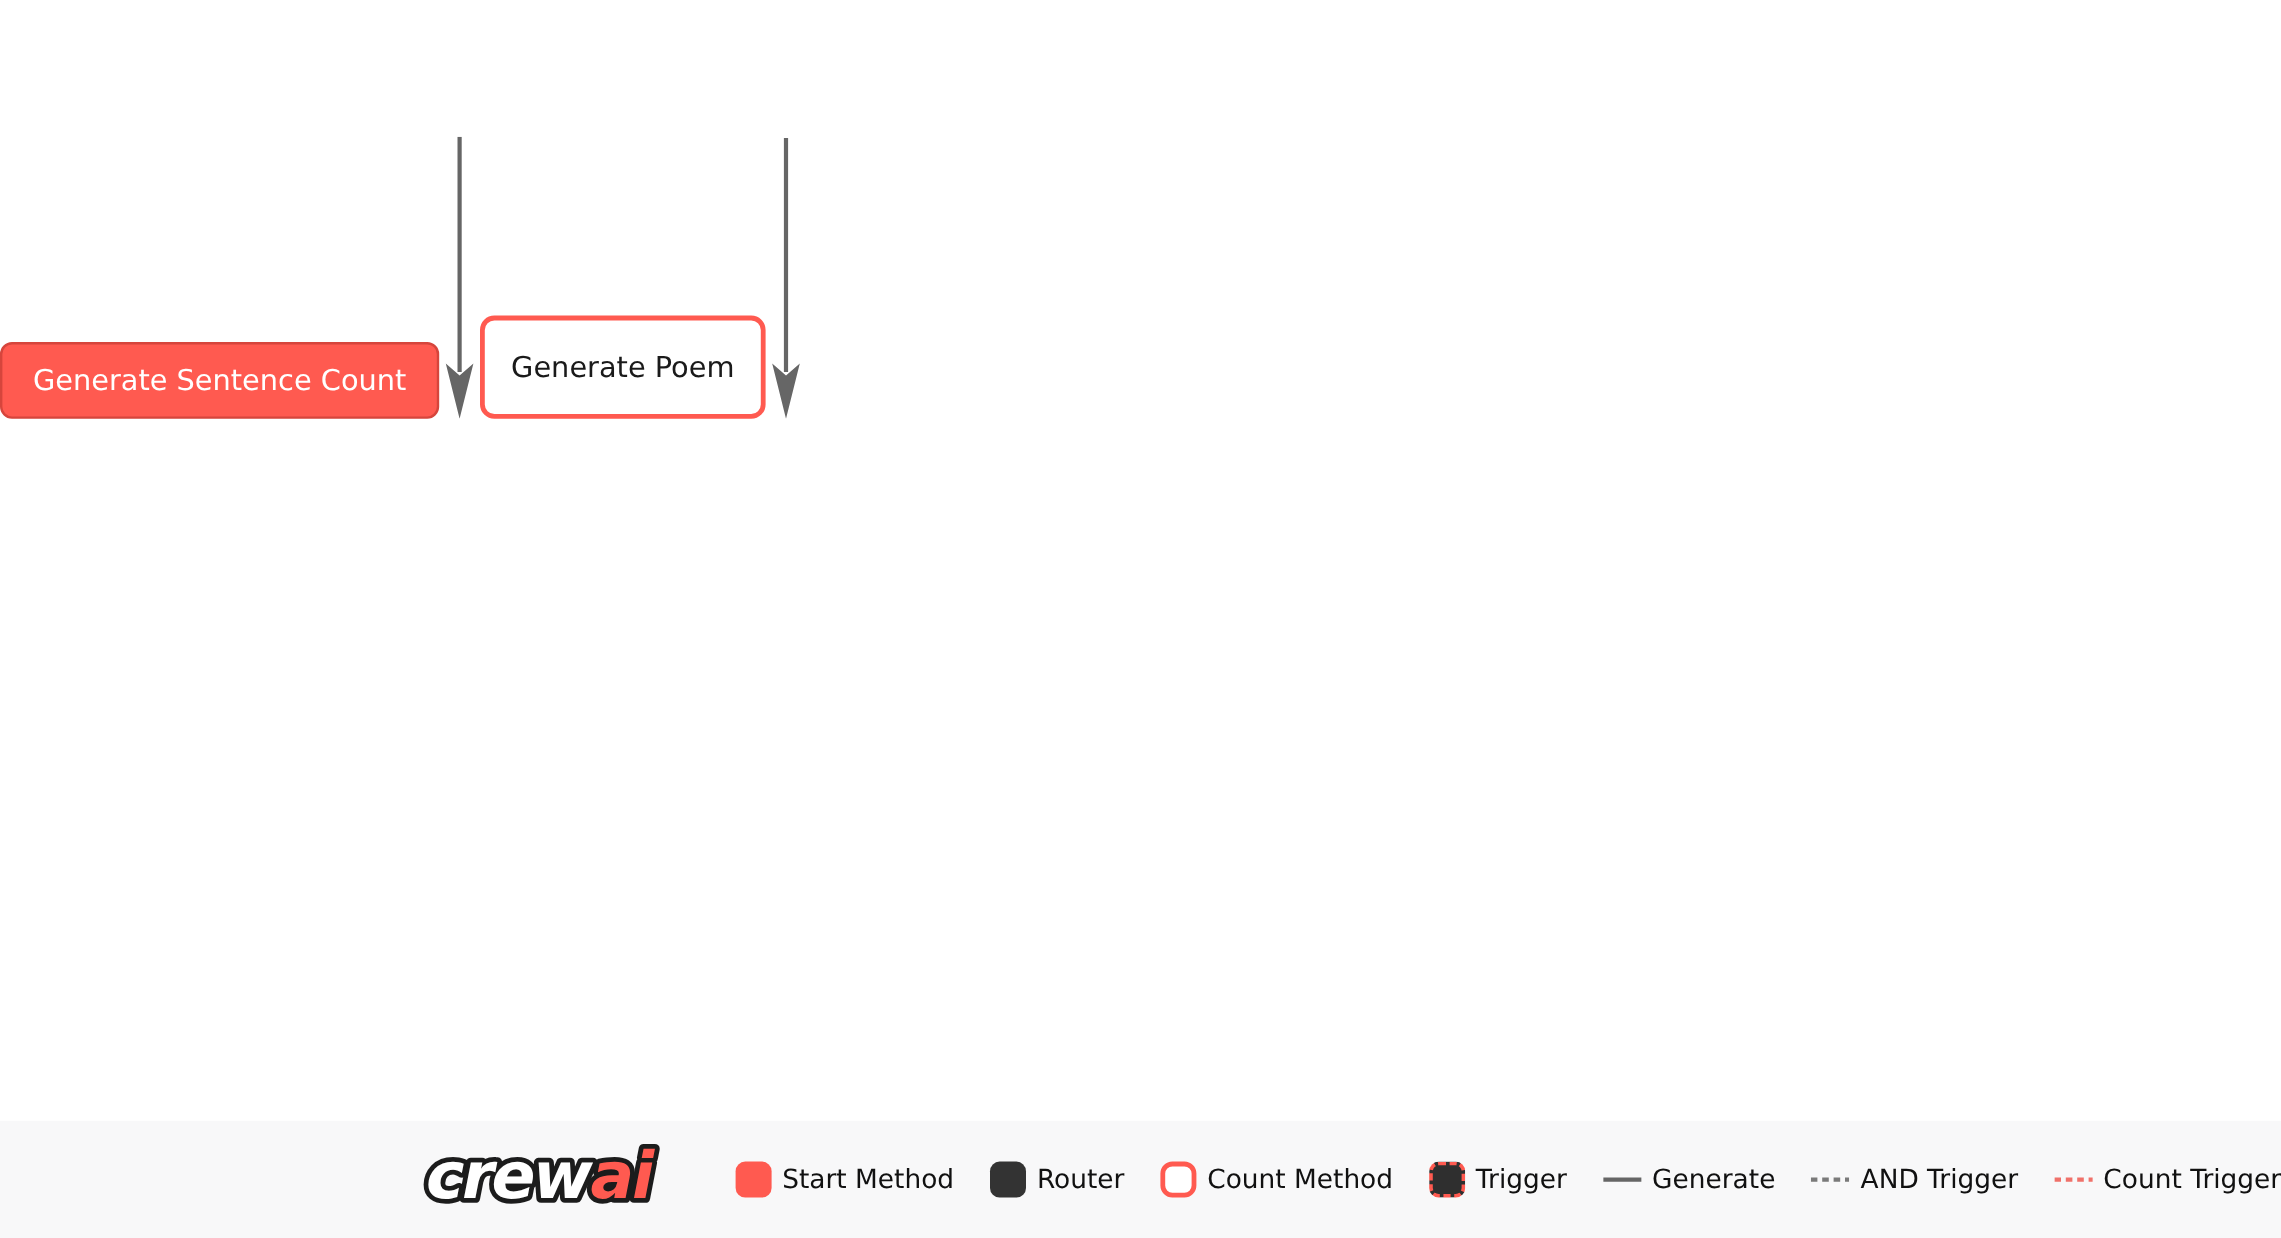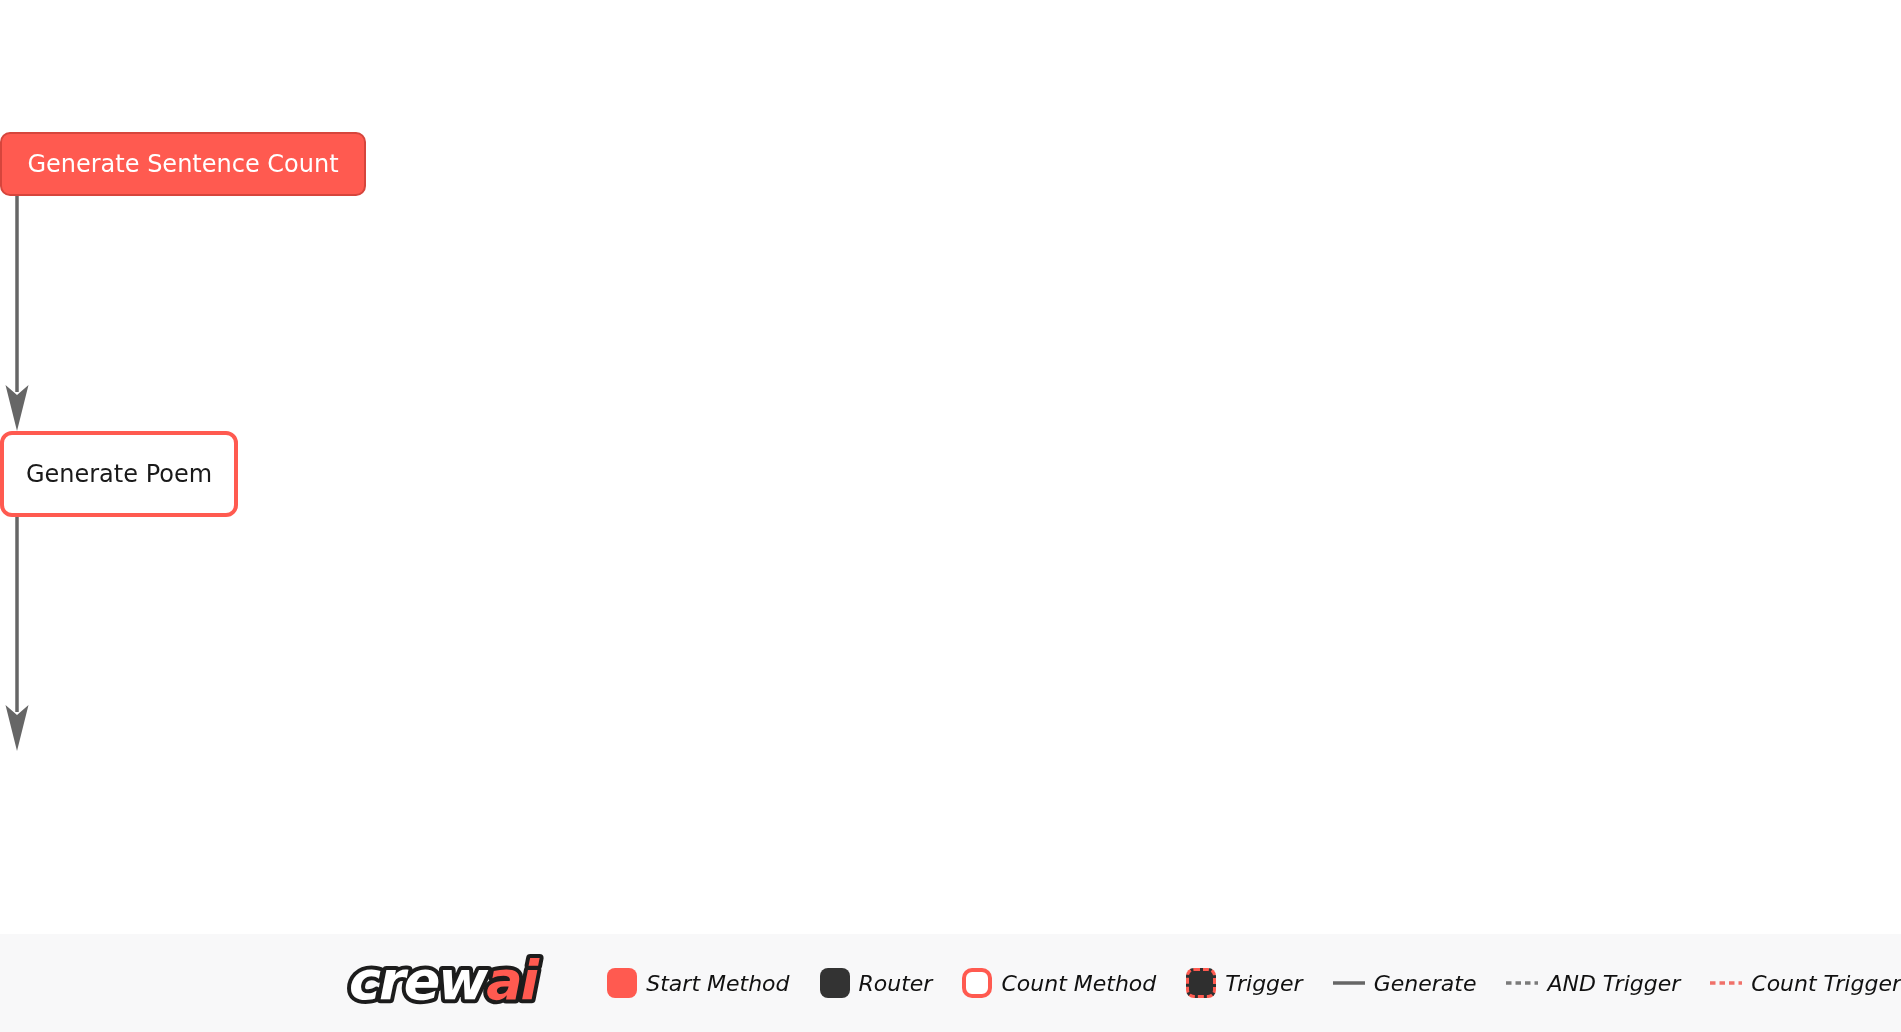--- a/index.html
+++ b/index.html
@@ -8,24 +8,24 @@
     width: 1901px; height: 1032px;
     background: #ffffff;
     font-family: "DejaVu Sans", "Liberation Sans", sans-serif;
     overflow: hidden;
   }
   .page { position: relative; width: 1901px; height: 1032px; }
 
   
   .flow {
     position: absolute;
-    top: 132px; left: 0; right: 0;
+    top: 114px; left: 0; right: 0;
     display: flex;
-    flex-direction: column;
-    align-items: flex-start;
+    flex-direction: row;
+    align-items: flex-end;
   }
   .node {
     height: 64px;
     display: flex;
     align-items: center;
     justify-content: center;
     border-radius: 10px;
     font-size: 24px;
     padding: 0 21px;
     white-space: nowrap;
@@ -73,21 +73,21 @@
   .swatch {
     width: 30px; height: 30px;
     border-radius: 8px;
     flex: 0 0 auto;
   }
   .swatch-start  { background: #ff5a50; }
   .swatch-method { background: #333333; }
   .swatch-crew   { background: #ffffff; border: 4px solid #ff5a50; border-radius: 10px; }
   .swatch-router { background: #2f2f2f; border: 3.5px dashed #ff5a50; }
   .line-swatch { display: block; flex: 0 0 auto; }
-  .legend-label { white-space: nowrap; font-style: italic; }
+  .legend-label { white-space: nowrap; }
   .logo-wrap { margin-right: 6px; }
 </style>
 </head>
 <body>
 
 <div class="page">
 
   <div class="flow">
 
     <div class="node node-start">

